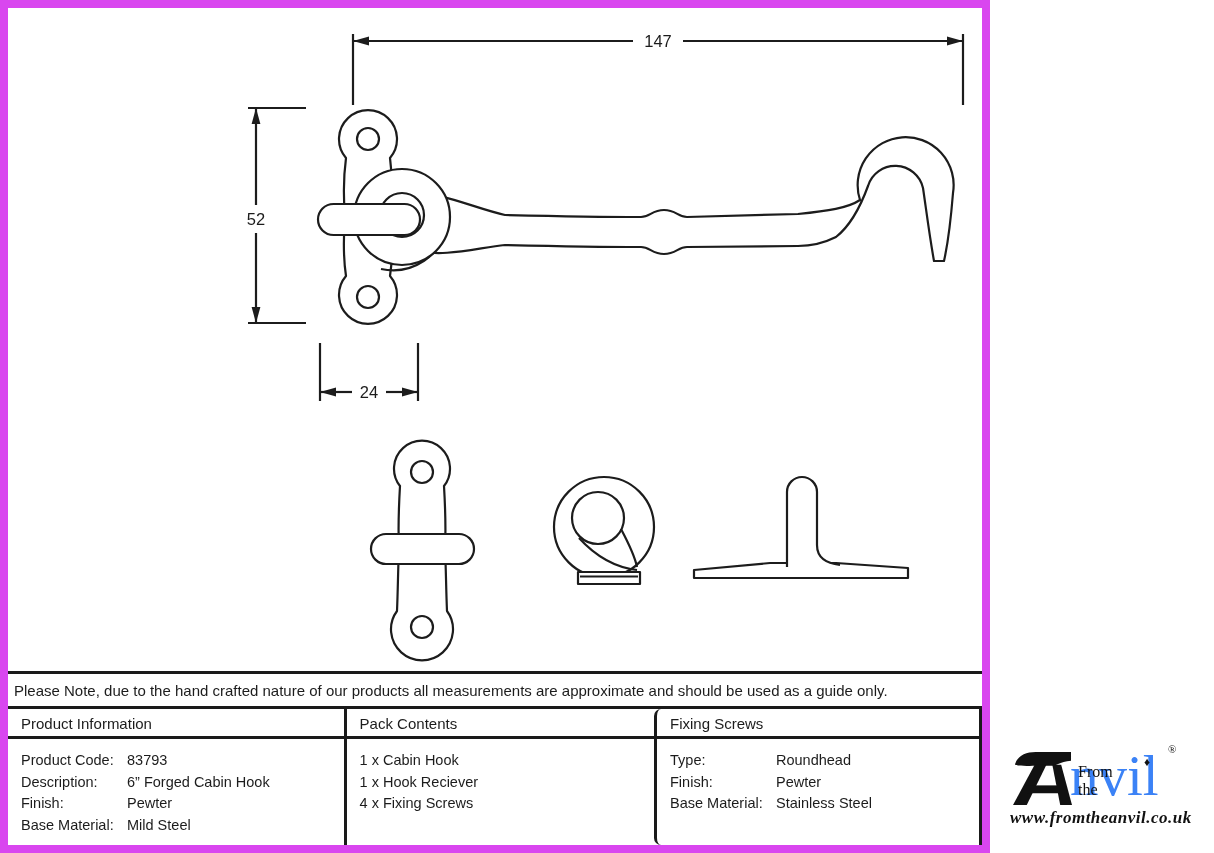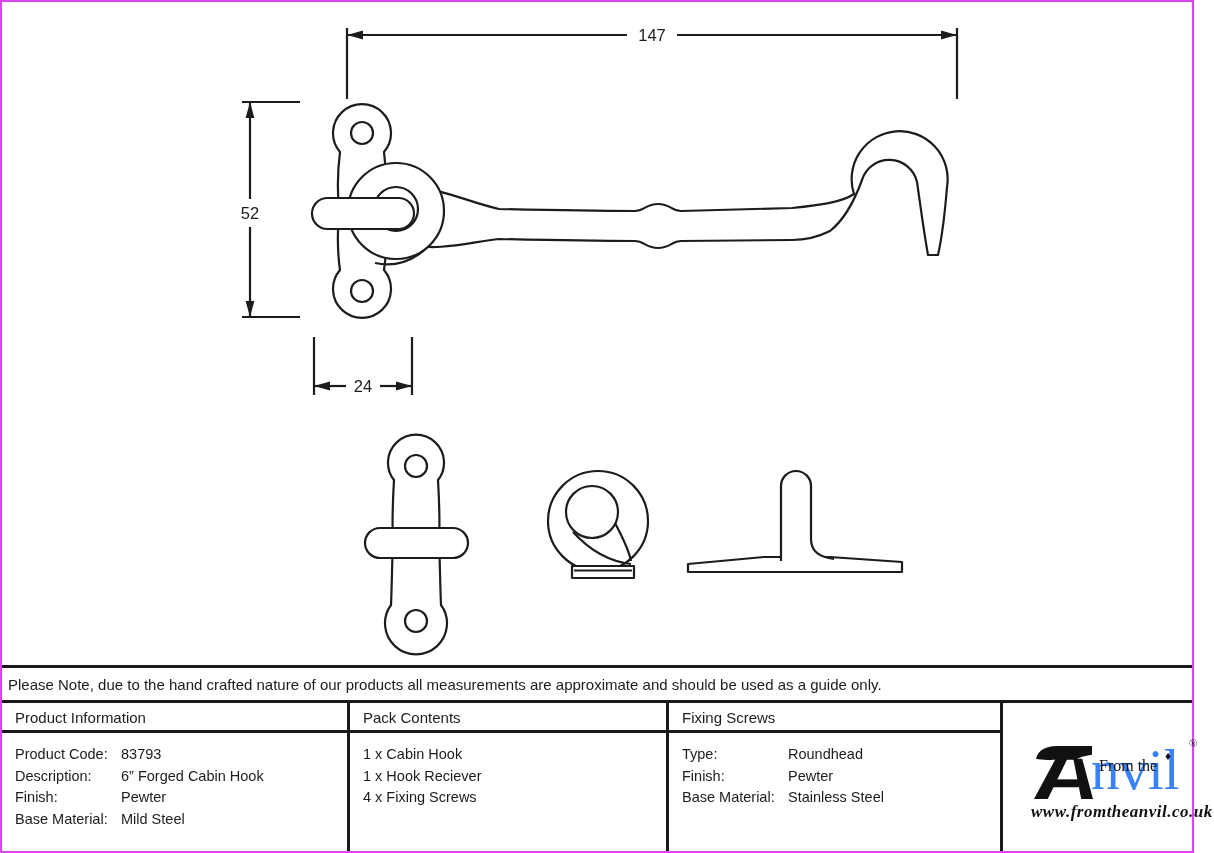--- a/index.html
+++ b/index.html
@@ -1,21 +1,21 @@
 <!DOCTYPE html>
 <html><head>
 <meta charset="utf-8">
 <style>
   * { margin:0; padding:0; box-sizing:border-box; }
   html,body { width:1214px; height:853px; background:#fff; }
   body { font-family:"Liberation Sans", sans-serif; color:#1c1c1c; }
 
   .sheet {
-    width:1194px; height:853px;
-    border:2px solid #d946ef;
+    width:990px; height:853px;
+    border:8px solid #d946ef;
     display:flex; flex-direction:column;
     background:#fff;
   }
 
   
   .drawing-area { height:663px; position:relative; overflow:hidden; }
   .drawing-area svg { display:block; }
 
   
   .note-bar {
@@ -25,21 +25,21 @@
     display:flex; align-items:center;
     padding-left:6px;
     font-size:15px;
   }
 
   
   .info-table { flex:1; display:flex; }
   .col { position:relative; }
   .col-1 { width:345px; }
   .col-2 { width:319px; border-left:3px solid #1a1a1a; }
-  .col-3 { width:334px; border-left:3px solid #1a1a1a; }
+  .col-3 { width:334px; border-left:3px solid #1a1a1a;border-radius:7px; }
   .col-4 { flex:1;       border-left:3px solid #1a1a1a; }
 
   .col-header {
     height:30px;
     border-bottom:3px solid #1a1a1a;
     padding:6px 0 0 13px;
     font-size:15px;
   }
   .col-body { padding:11px 0 0 13px; font-size:14.5px; line-height:21.5px; }
 

